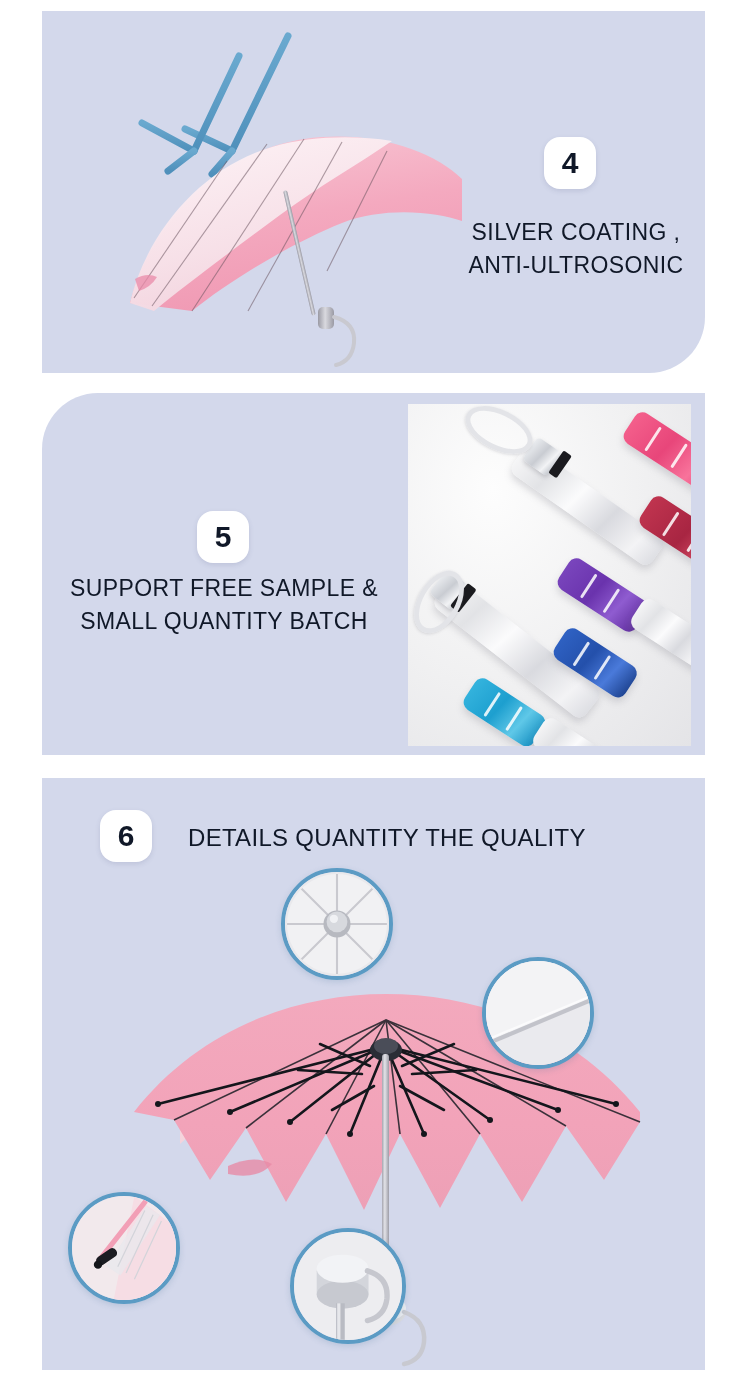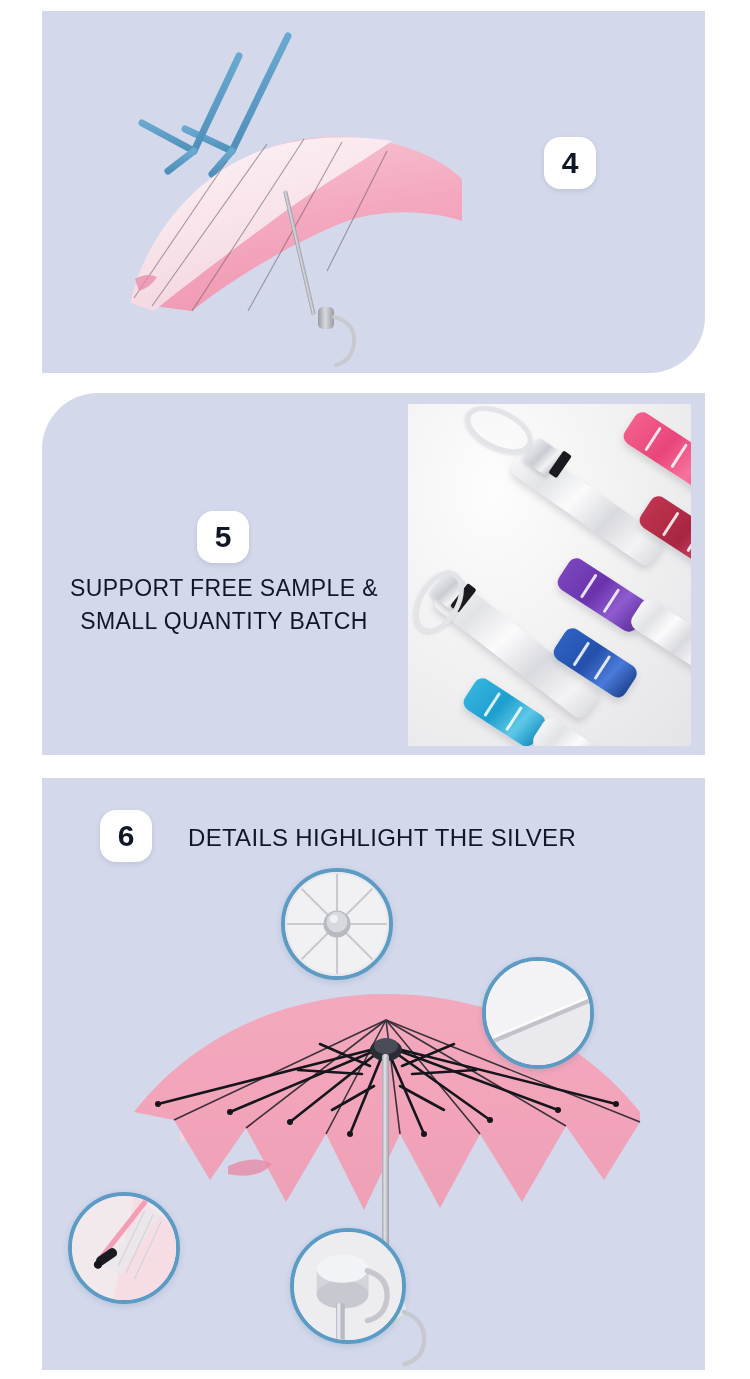--- a/index.html
+++ b/index.html
@@ -203,20 +203,22 @@
 
       <g>
         <rect x="255" y="178" width="4" height="128" rx="2" fill="url(#shaftGrad)" transform="rotate(-13 257 240)"></rect>
         <rect x="276" y="296" width="16" height="22" rx="5" fill="url(#shaftGrad)"></rect>
         <path d="M292 306 q22 6 20 26 q-2 18 -18 22" stroke="#c9c9d0" stroke-width="4" fill="none" stroke-linecap="round"></path>
       </g>
     </svg>
 
     <div class="badge" style="left:502px; top:126px;">4</div>
 
+    <div class="headline center" style="left:393px; top:205px; width:282px;">SILVER COATING ,
+ANTI-ULTROSONIC</div>
   </div>
 
   <div class="card" id="card-5">
     <div class="badge" style="left:155px; top:118px;">5</div>
     <div class="headline center" style="left:8px; top:179px; width:348px;">SUPPORT FREE SAMPLE &amp;
 SMALL QUANTITY BATCH</div>
   </div>
 
   <div class="photo">
     <div class="bg"></div>
@@ -261,21 +263,21 @@
       <div class="stripe" style="left:30%; top:4px; width:3px; height:28px;"></div>
       <div class="stripe" style="left:62%; top:4px; width:3px; height:28px;"></div>
     </div>
     <div class="fold silver-body" style="left:131px; top:308px; width:92px; height:34px; transform:rotate(33deg); transform-origin:left center;"></div>
   </div>
 
   <div class="card" id="card-6">
 
     <div class="badge" style="left:58px; top:32px;">6</div>
 
-    <div class="h6-title" style="left:146px; top:46px;">DETAILS HIGHLIGHT THE SILVER</div>
+    <div class="h6-title" style="left:146px; top:46px;">DETAILS QUANTITY THE QUALITY</div>
 
     <svg class="art" style="left:76px; top:216px;" width="540" height="376" viewBox="0 0 540 376">
       <defs>
         <linearGradient id="canopyTop6" x1="0" y1="0" x2="0" y2="1">
           <stop offset="0%" stop-color="#f9e5ea"></stop>
           <stop offset="100%" stop-color="#f4d3dc"></stop>
         </linearGradient>
         <linearGradient id="canopyUnder6" x1="0" y1="0" x2="0" y2="1">
           <stop offset="0%" stop-color="#f3a9bd"></stop>
           <stop offset="60%" stop-color="#f2a3b9"></stop>

